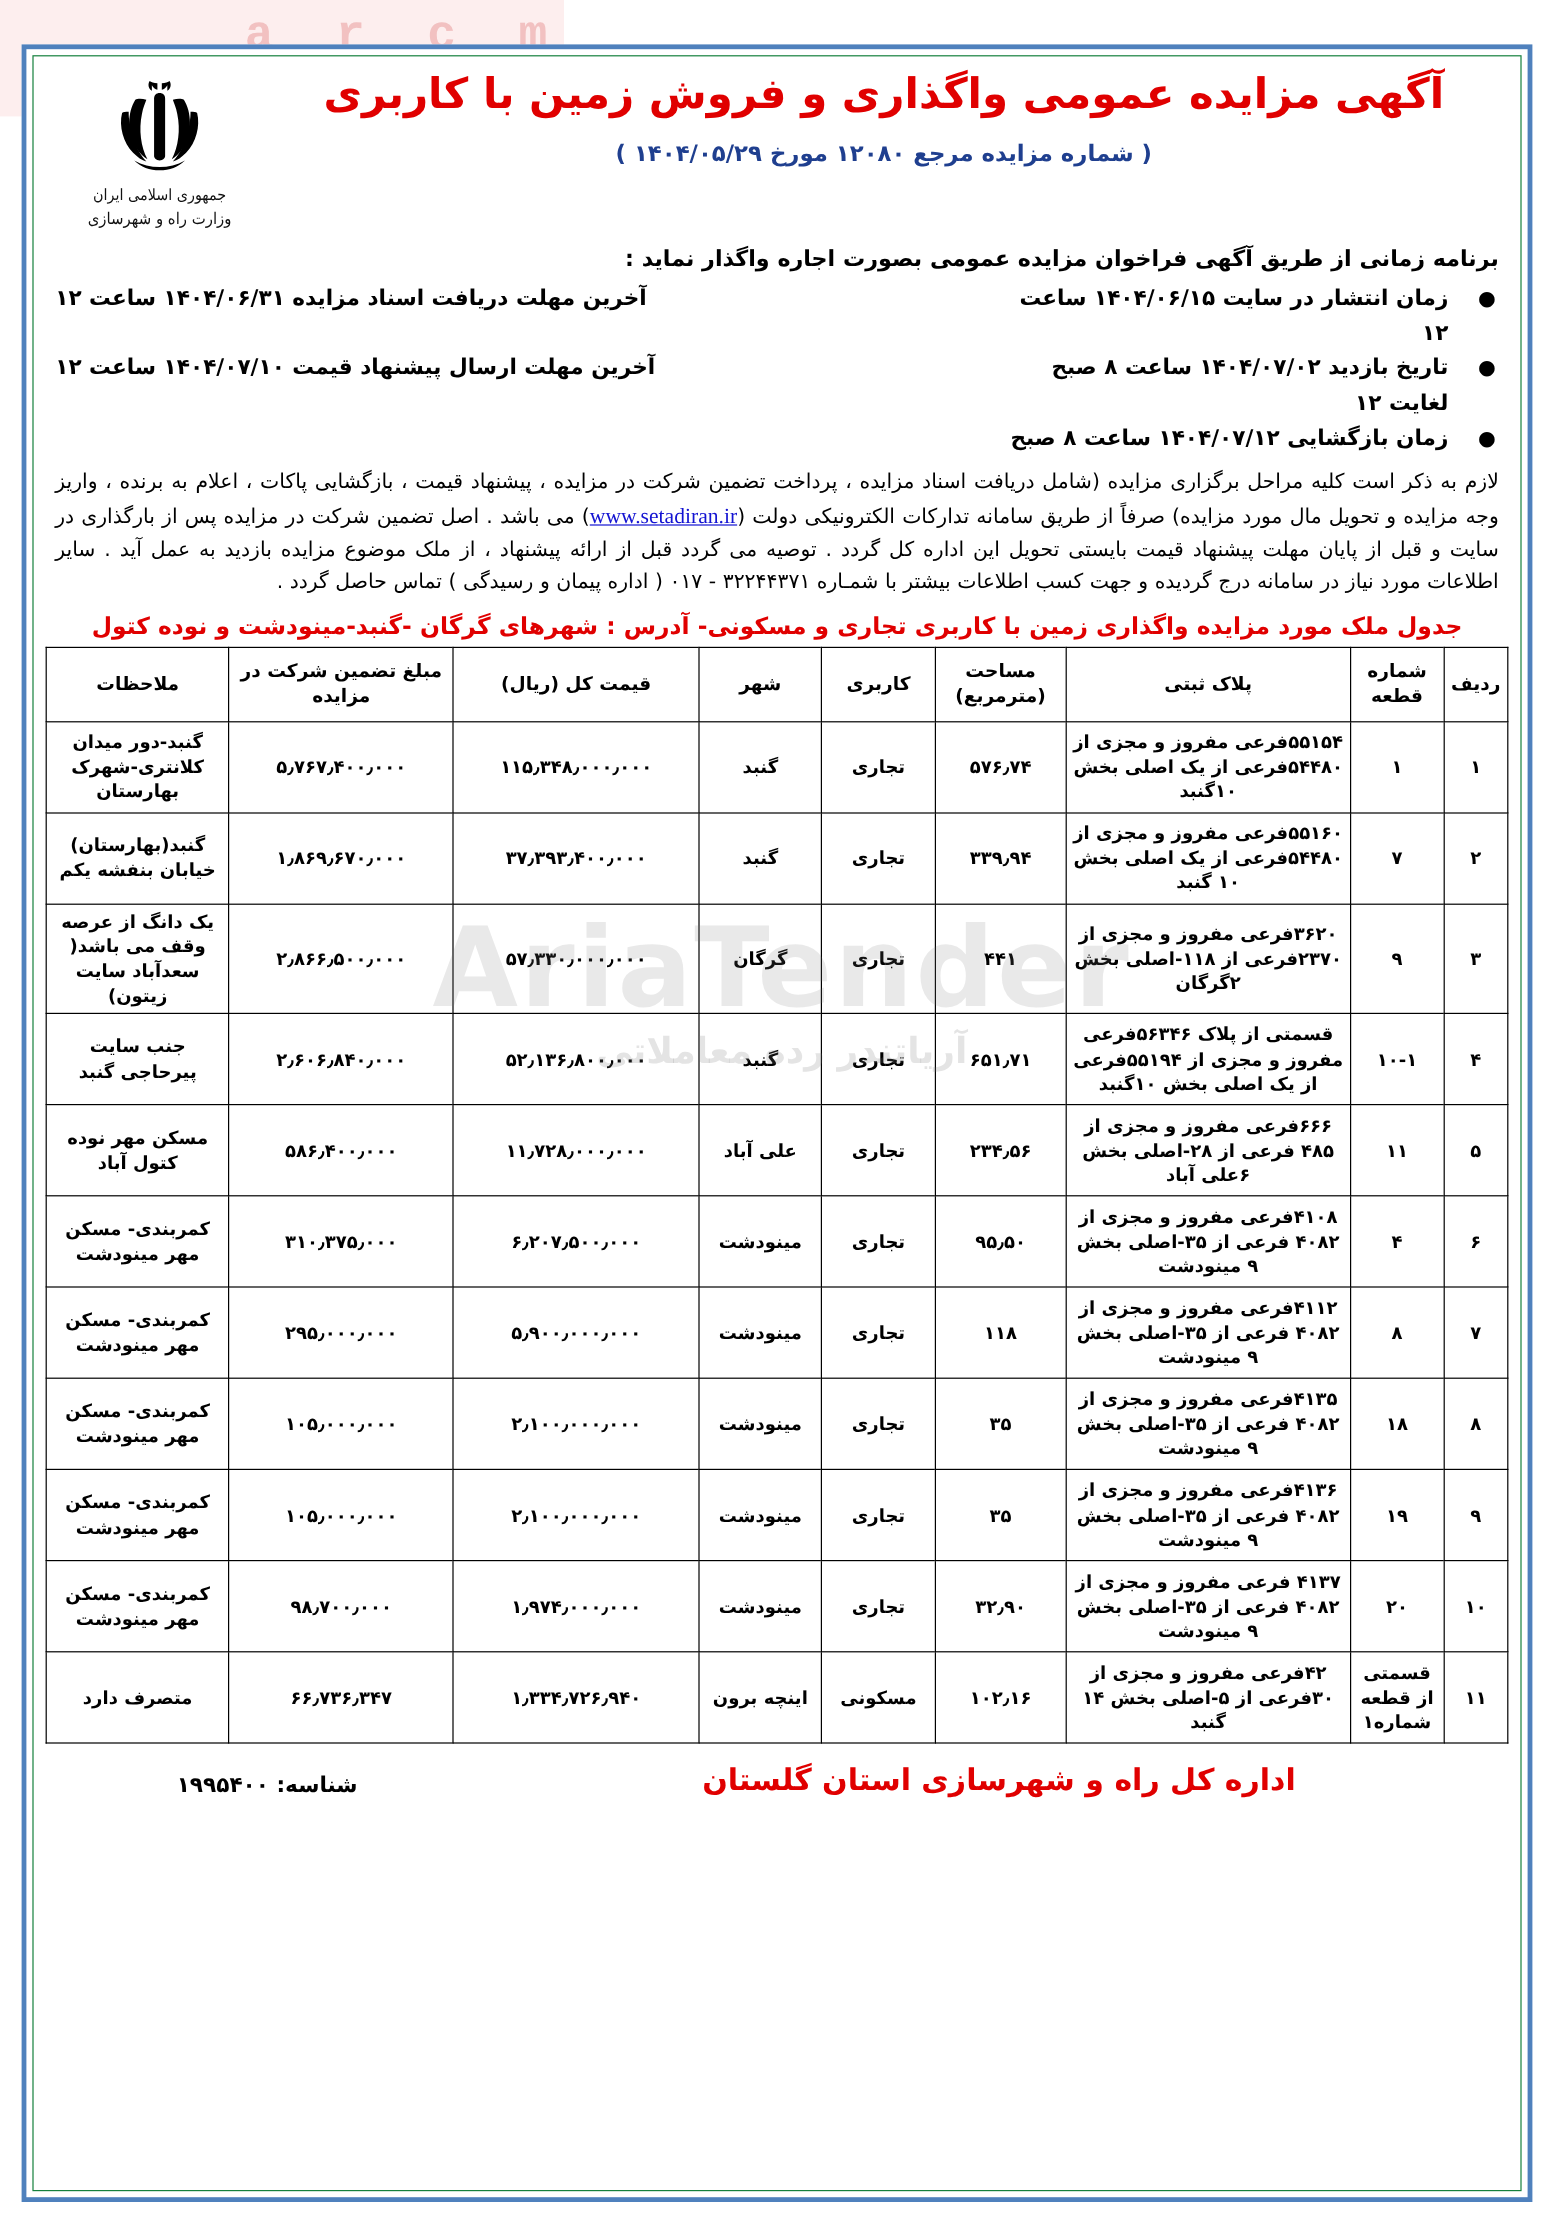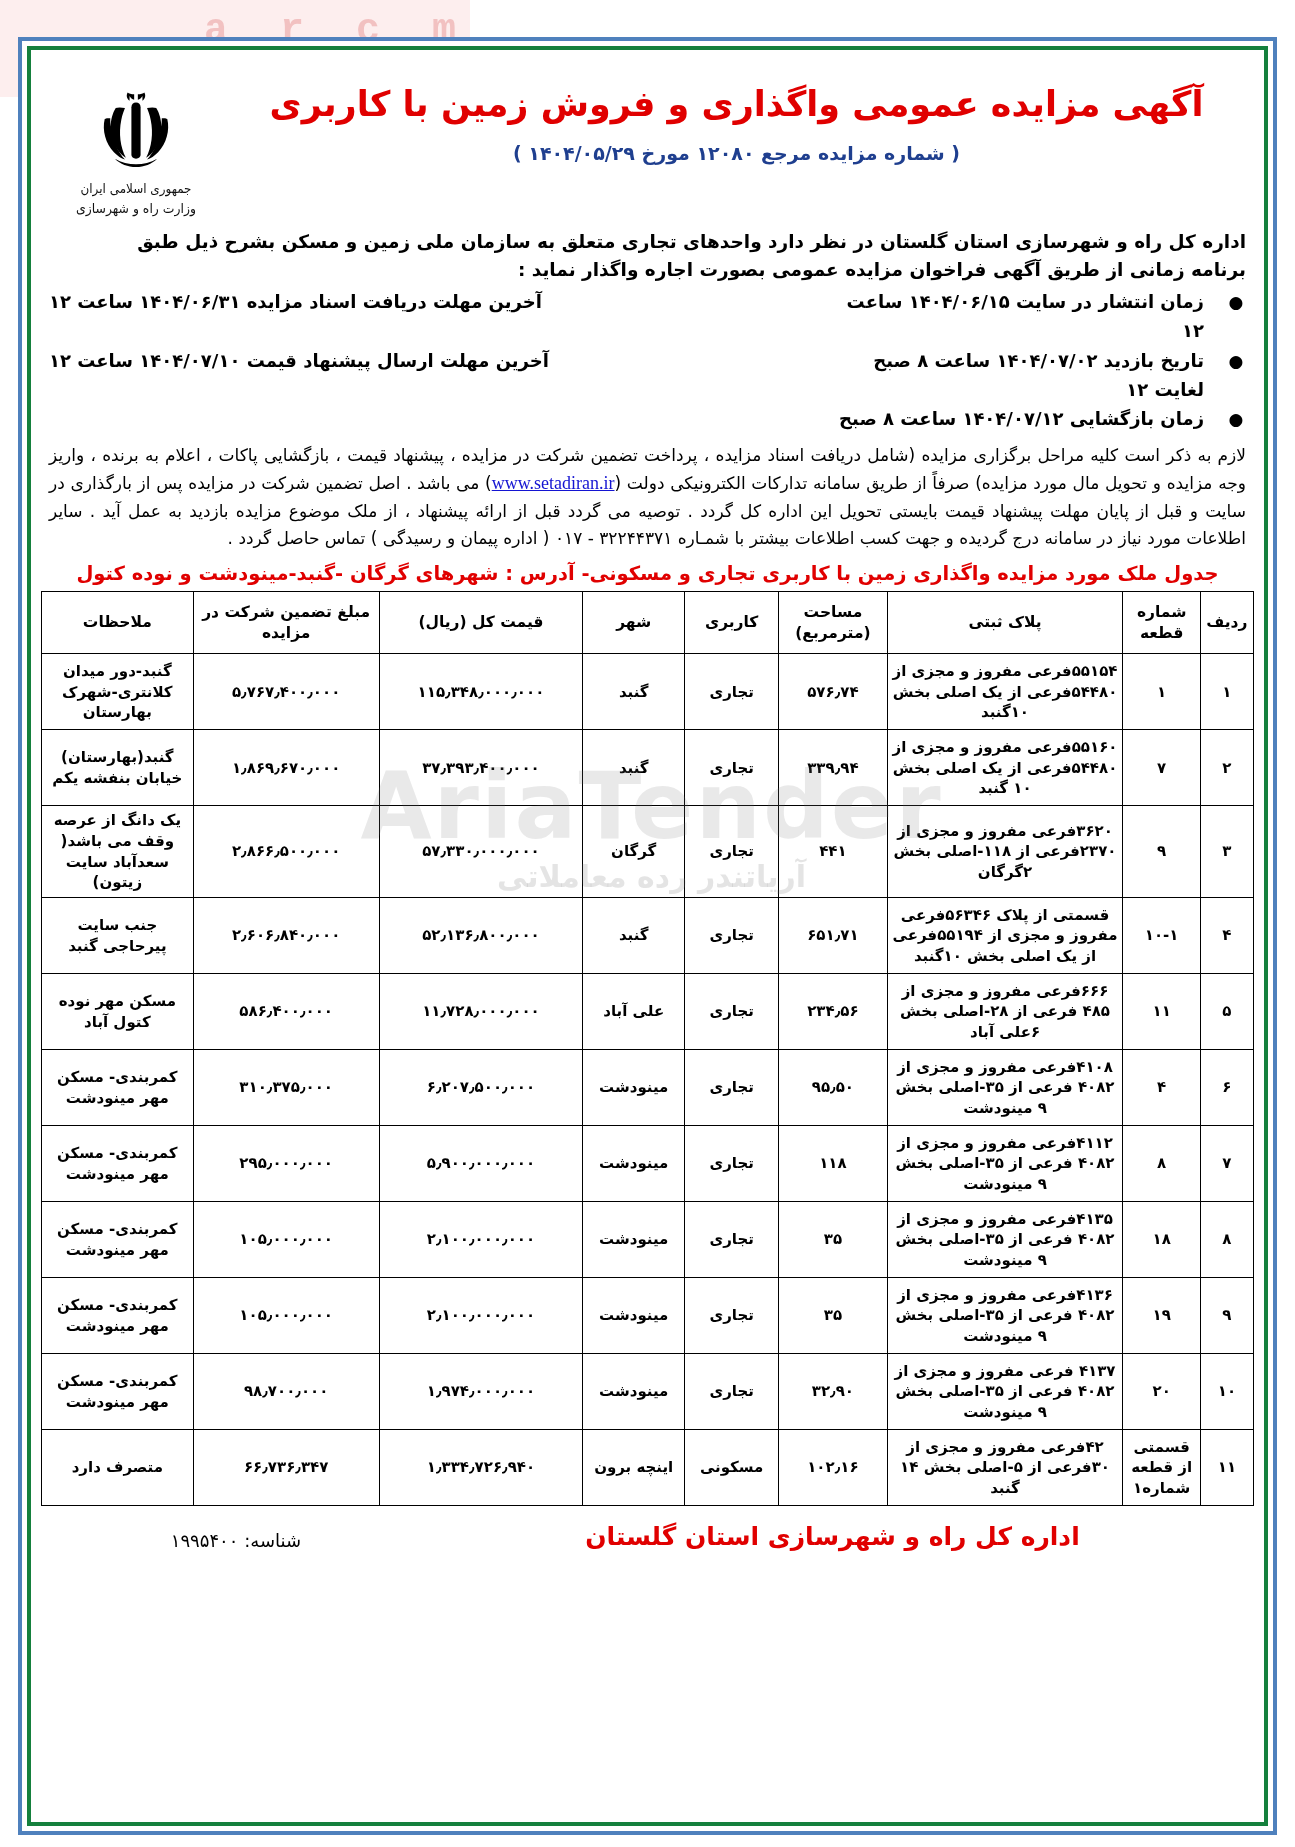--- a/index.html
+++ b/index.html
@@ -37,22 +37,22 @@
     position: absolute;
     top: 37px; left: 18px;
     width: 1259px; height: 1798px;
     border: 4px solid #4f81bd;
     background: #fff;
     z-index: 1;
   }
   .page-border-inner {
     position: absolute;
     top: 5px; left: 5px; right: 5px; bottom: 5px;
-    border: 4px solid #15803d;
-    padding: 22px 10px;
+    border: 1px solid #15803d;
+    padding: 0 10px;
     overflow: hidden;
   }
 
   
   .header {
     display: flex;
     flex-direction: row;
     align-items: flex-start;
     padding: 4px 6px 0 6px;
   }
@@ -198,21 +198,21 @@
   .footer {
     display: flex;
     flex-direction: row;
     align-items: flex-end;
     margin-top: 16px;
     padding: 0 10px;
   }
   .footer-id {
     flex: 0 0 250px;
     font-size: 18px;
-    font-weight: normal;
+    font-weight: bold;
     color: #000;
     text-align: right;
   }
   .footer-org {
     flex: 1 1 auto;
     text-align: center;
     color: #e00000;
     font-size: 25px;
     font-weight: bold;
     padding-left: 120px;
@@ -274,21 +274,20 @@
             <path d="M84 36 c3 12 -1 27 -10 36 c-4 4 -8 7 -12 8 c8 -9 14 -22 15 -35 c1 -4 1 -7 1 -10 c3 0 5 0 6 1 z"></path>
             <path d="M27 79 c7 4 15 6 23 6 c8 0 16 -2 23 -6 c-6 6 -14 9 -23 9 c-9 0 -17 -3 -23 -9 z"></path>
           </g>
         </svg>
         <div class="emblem-cap1">جمهوری اسلامی ایران</div>
         <div class="emblem-cap2">وزارت راه و شهرسازی</div>
       </div>
     </div>
 
     <div class="intro">
-      <div>اداره کل راه و شهرسازی استان گلستان در نظر دارد واحدهای تجاری متعلق به سازمان ملی زمین و مسکن بشرح ذیل طبق</div>
       <div>برنامه زمانی از طریق آگهی فراخوان مزایده عمومی بصورت اجاره واگذار نماید :</div>
     </div>
 
     <div class="bullets">
       <div class="bullet-row">
         <span class="bullet-dot">●</span>
         <span class="bullet-right">زمان انتشار در سایت ۱۴۰۴/۰۶/۱۵ ساعت ۱۲</span>
         <span class="bullet-left">آخرین مهلت دریافت اسناد مزایده ۱۴۰۴/۰۶/۳۱ ساعت ۱۲</span>
       </div>
       <div class="bullet-row">

